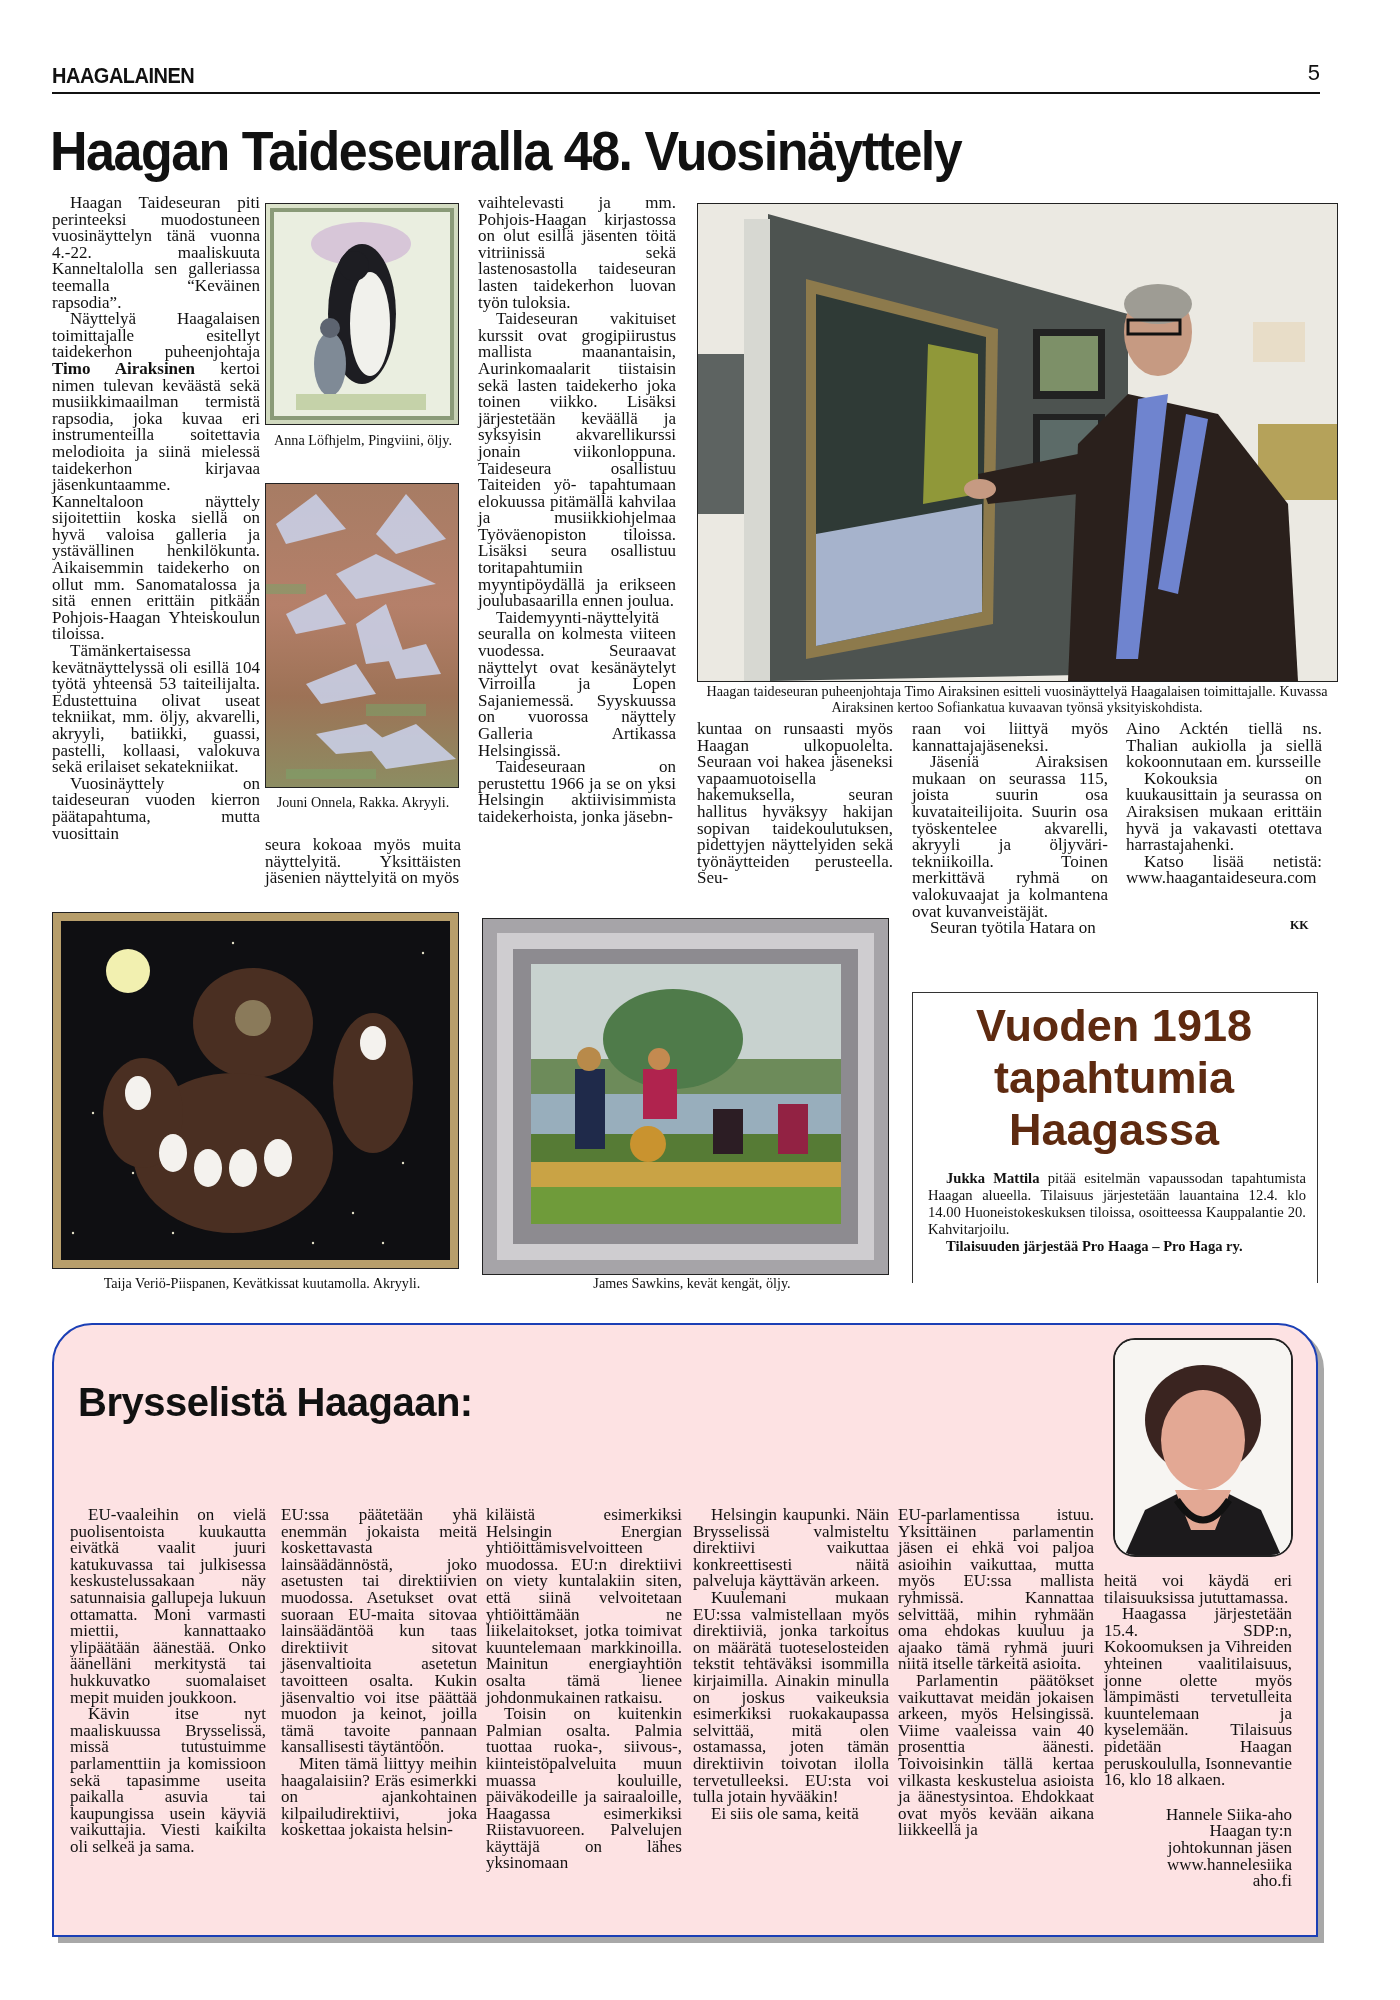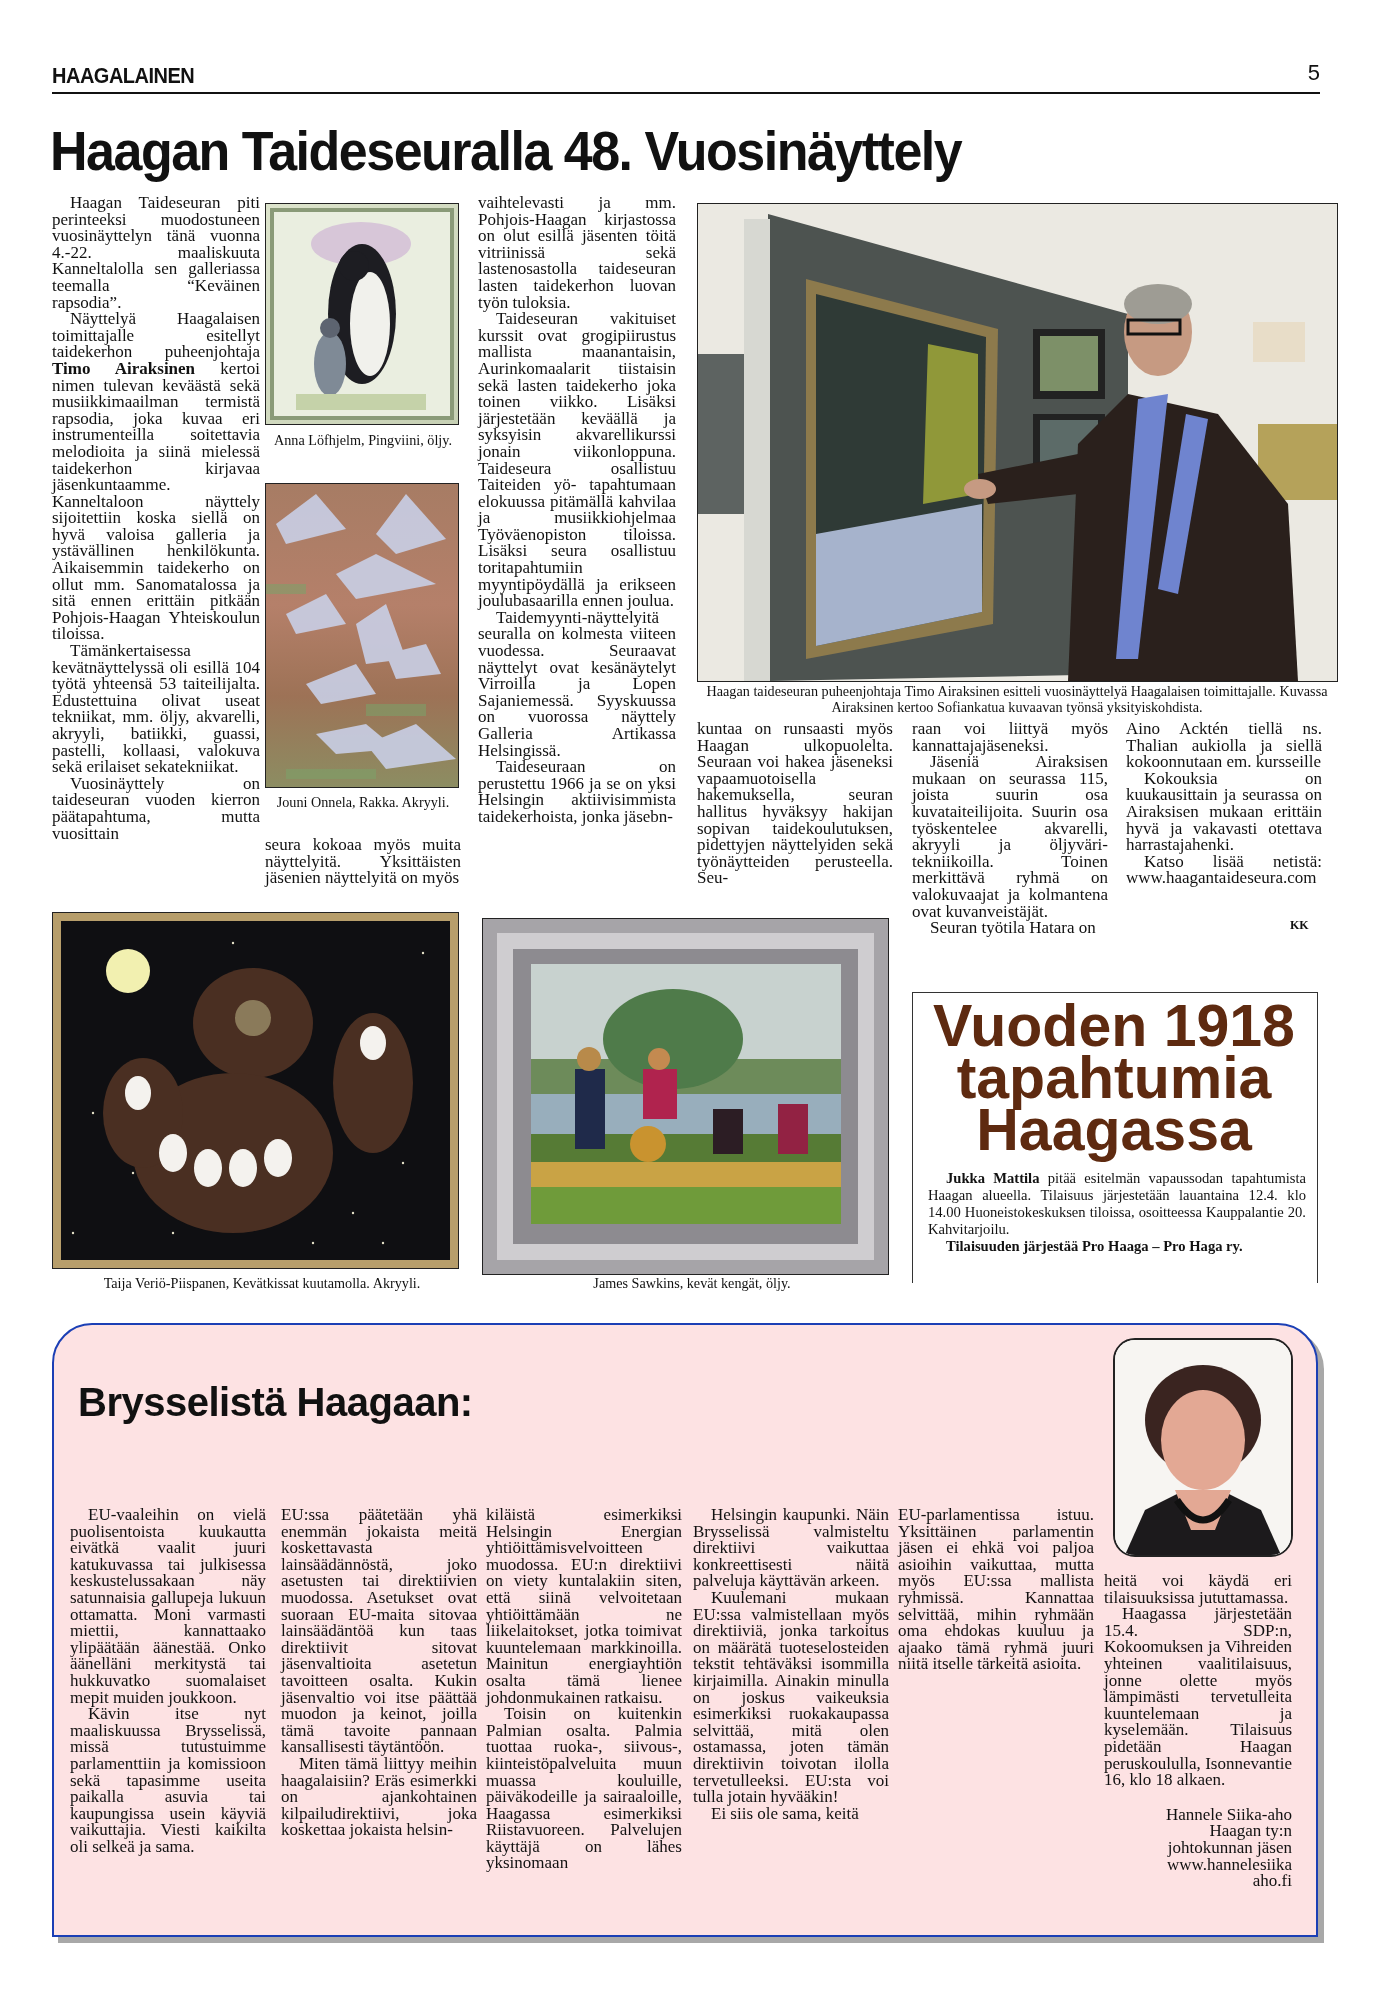--- a/index.html
+++ b/index.html
@@ -10,21 +10,21 @@
   .rule { left:52px; width:1268px; top:92px; height:2px; background:#111; }
   .headline { left:50px; top:120px; font-family:"Liberation Sans", sans-serif; font-weight:bold; font-size:52px; letter-spacing:-1.5px; transform:scaleY(1.05); transform-origin:left top; white-space:nowrap; }
   .col { font-size:17px; line-height:16.6px; text-align:justify; hyphens:manual; }
   .col p { margin:0; text-indent:18px; }
   .col p.noind { text-indent:0; }
   .caption { font-size:14.2px; line-height:16px;text-align:center; }
   .img { border:1px solid #222; overflow:hidden; }
   .pink-box { left:52px; top:1323px; width:1262px; height:610px; background:#fde2e3; border:2.5px solid #1b3fb5; border-radius:40px 40px 0 0; box-shadow:6px 6px 0 #a8a8a8; }
   .pink-title { left:78px; top:1380px; font-family:"Liberation Sans", sans-serif; font-weight:bold; font-size:40px; line-height:44px; letter-spacing:-0.5px; }
   .boxed { left:912px; top:992px; width:404px; height:290px; border:1.5px solid #333; border-bottom:none; }
-  .boxed-title { left:912px; top:1000px; width:404px; text-align:center; color:#5e2a10; font-family:"Liberation Sans", sans-serif; font-weight:bold; font-size:59px; line-height:52px; }
+  .boxed-title { left:912px; top:1000px; width:404px; text-align:center; color:#5e2a10; font-family:"Liberation Sans", sans-serif; font-weight:bold; font-size:45px; line-height:52px; }
   .boxed-body { left:928px; top:1170px; width:378px; font-size:14.6px; line-height:17px; text-align:justify; }
   .boxed-body p { margin:0; text-indent:18px; }
   .sign { text-align:right; }
 </style>
 </head>
 <body>
 
 <div class="abs masthead">HAAGALAINEN</div>
 <div class="abs pagenum">5</div>
 <div class="abs rule"></div>
@@ -220,20 +220,21 @@
   <p class="noind">kiläistä esimerkiksi Helsingin Energian yhtiöittämisvelvoitteen muodossa. EU:n direktiivi on viety kuntalakiin siten, että siinä velvoitetaan yhtiöittämään ne liikelaitokset, jotka toimivat kuuntelemaan markkinoilla. Mainitun energiayhtiön osalta tämä lienee johdonmukainen ratkaisu.</p>
   <p>Toisin on kuitenkin Palmian osalta. Palmia tuottaa ruoka-, siivous-, kiinteistöpalveluita muun muassa kouluille, päiväkodeille ja sairaaloille, Haagassa esimerkiksi Riistavuoreen. Palvelujen käyttäjä on lähes yksinomaan</p>
 </div>
 <div class="abs col" style="left:693px; top:1507px; width:196px;">
   <p>Helsingin kaupunki. Näin Brysselissä valmisteltu direktiivi vaikuttaa konkreettisesti näitä palveluja käyttävän arkeen.</p>
   <p>Kuulemani mukaan EU:ssa valmistellaan myös direktiiviä, jonka tarkoitus on määrätä tuoteselosteiden tekstit tehtäväksi isommilla kirjaimilla. Ainakin minulla on joskus vaikeuksia esimerkiksi ruokakaupassa selvittää, mitä olen ostamassa, joten tämän direktiivin toivotan ilolla tervetulleeksi. EU:sta voi tulla jotain hyvääkin!</p>
   <p>Ei siis ole sama, keitä</p>
 </div>
 <div class="abs col" style="left:898px; top:1507px; width:196px;">
   <p class="noind">EU-parlamentissa istuu. Yksittäinen parlamentin jäsen ei ehkä voi paljoa asioihin vaikuttaa, mutta myös EU:ssa mallista ryhmissä. Kannattaa selvittää, mihin ryhmään oma ehdokas kuuluu ja ajaako tämä ryhmä juuri niitä itselle tärkeitä asioita.</p>
+  <p>Parlamentin päätökset vaikuttavat meidän jokaisen arkeen, myös Helsingissä. Viime vaaleissa vain 40 prosenttia äänesti. Toivoisinkin tällä kertaa vilkasta keskustelua asioista ja äänestysintoa. Ehdokkaat ovat myös kevään aikana liikkeellä ja</p>
 </div>
 <div class="abs col" style="left:1104px; top:1573px; width:188px;">
   <p class="noind">heitä voi käydä eri tilaisuuksissa jututtamassa.</p>
   <p>Haagassa järjestetään 15.4. SDP:n, Kokoomuksen ja Vihreiden yhteinen vaalitilaisuus, jonne olette myös lämpimästi tervetulleita kuuntelemaan ja kyselemään. Tilaisuus pidetään Haagan peruskoululla, Isonnevantie 16, klo 18 alkaen.</p>
   <div class="sign" style="margin-top:18px;">
     <div style="font-weight:normal;">Hannele Siika-aho</div>
     <div>Haagan ty:n</div>
     <div>johtokunnan jäsen</div>
     <div>www.hannelesiika</div>
     <div>aho.fi</div>

